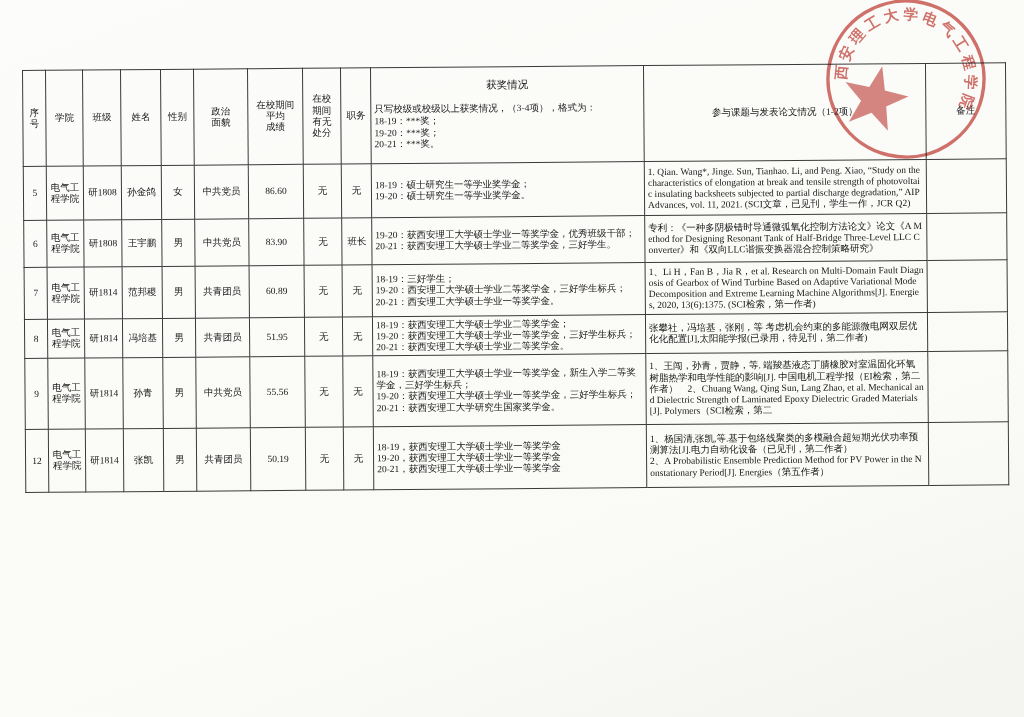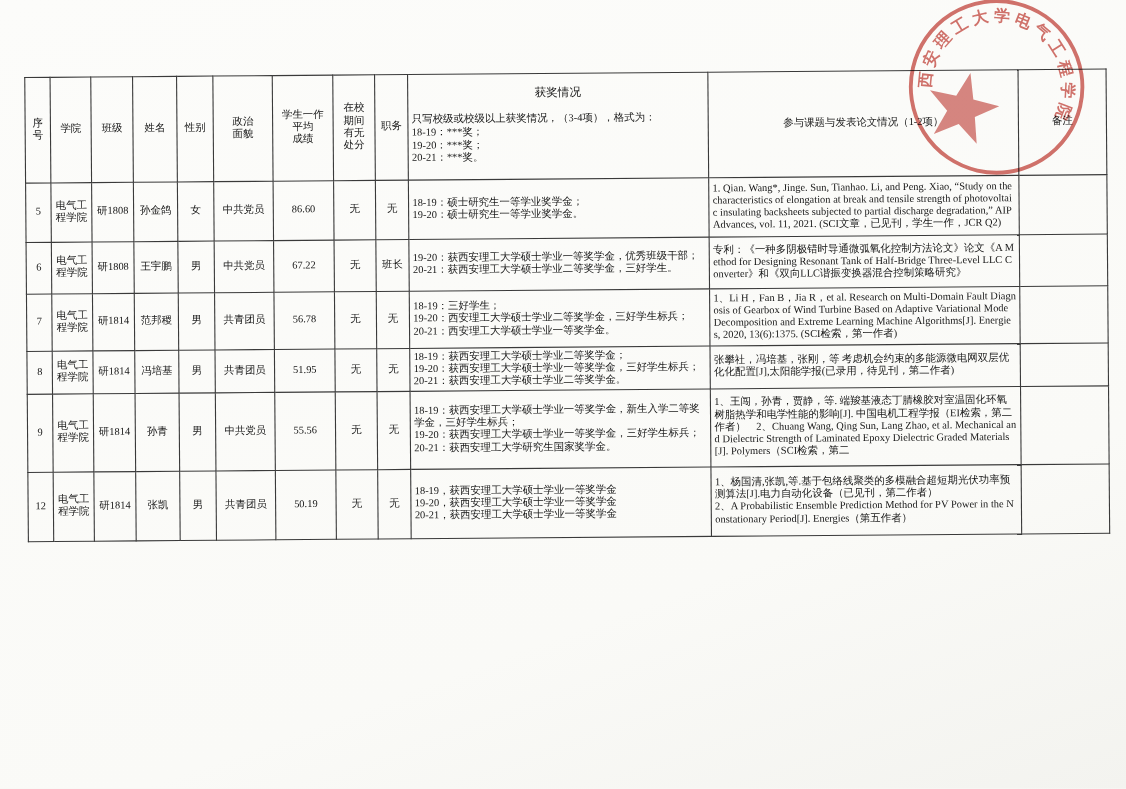--- a/index.html
+++ b/index.html
@@ -67,21 +67,21 @@
       </colgroup>
       <thead>
         <tr style="height:73px">
           <th>序号</th>
           <th>学院</th>
           <th>班级</th>
           <th>姓名</th>
           <th>性别</th>
           <th>政治
 面貌</th>
-          <th>学生一作
+          <th>在校期间
 平均
 成绩</th>
           <th>在校
 期间
 有无
 处分</th>
           <th>职务</th>
           <th>
             <div class="awards-head-title">获奖情况</div>
             <div class="awards-head-note">只写校级或校级以上获奖情况，（3-4项），格式为：
@@ -109,36 +109,36 @@
           <td class="papers">1. Qian. Wang*, Jinge. Sun, Tianhao. Li, and Peng. Xiao, “Study on the characteristics of elongation at break and tensile strength of photovoltaic insulating backsheets subjected to partial discharge degradation,” AIP Advances, vol. 11, 2021. (SCI文章，已见刊，学生一作，JCR Q2)</td>
           <td class="c"></td>
         </tr>
         <tr style="height:47px">
           <td class="c">6</td>
           <td class="c">电气工程学院</td>
           <td class="c">研1808</td>
           <td class="c">王宇鹏</td>
           <td class="c">男</td>
           <td class="c">中共党员</td>
-          <td class="c">67.22</td>
+          <td class="c">83.90</td>
           <td class="c">无</td>
           <td class="c">班长</td>
           <td class="awards">19-20：获西安理工大学硕士学业一等奖学金，优秀班级干部；
 20-21：获西安理工大学硕士学业二等奖学金，三好学生。</td>
           <td class="papers">专利：《一种多阴极错时导通微弧氧化控制方法论文》论文《A Method for Designing Resonant Tank of Half-Bridge Three-Level LLC Converter》和《双向LLC谐振变换器混合控制策略研究》</td>
           <td class="c"></td>
         </tr>
         <tr style="height:52px">
           <td class="c">7</td>
           <td class="c">电气工程学院</td>
           <td class="c">研1814</td>
           <td class="c">范邦稷</td>
           <td class="c">男</td>
           <td class="c">共青团员</td>
-          <td class="c">56.78</td>
+          <td class="c">60.89</td>
           <td class="c">无</td>
           <td class="c">无</td>
           <td class="awards">18-19：三好学生；
 19-20：西安理工大学硕士学业二等奖学金，三好学生标兵；
 20-21：西安理工大学硕士学业一等奖学金。</td>
           <td class="papers">1、Li H，Fan B，Jia R，et al. Research on Multi-Domain Fault Diagnosis of Gearbox of Wind Turbine Based on Adaptive Variational Mode Decomposition and Extreme Learning Machine Algorithms[J]. Energies, 2020, 13(6):1375. (SCI检索，第一作者)</td>
           <td class="c"></td>
         </tr>
         <tr style="height:39px">
           <td class="c">8</td>

